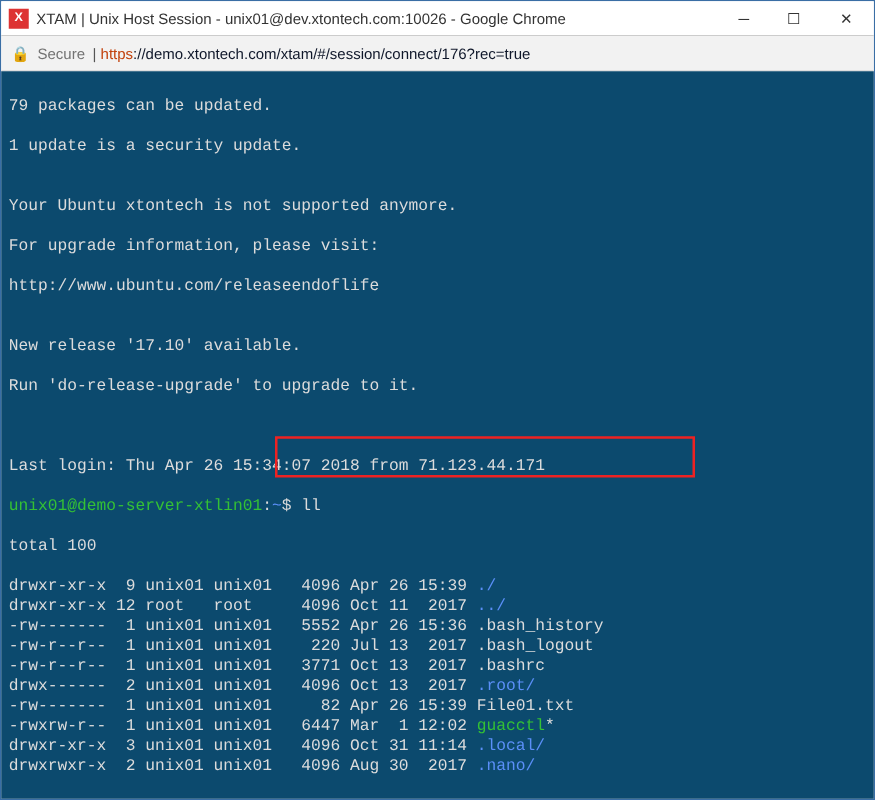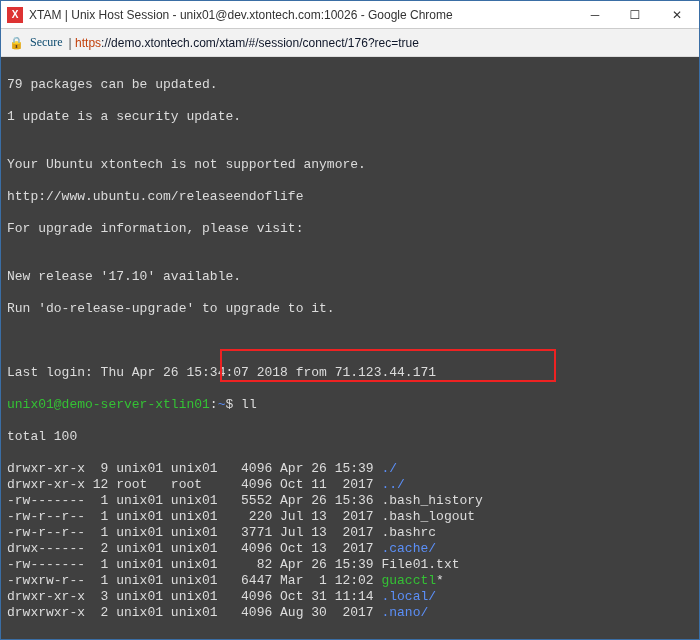--- a/index.html
+++ b/index.html
@@ -48,26 +48,26 @@
     background: #f2f2f2;
     display: flex;
     align-items: center;
     padding: 0 8px;
     font-size: 12px;
     color: #555;
     border-bottom: 1px solid #ddd;
     gap: 6px;
   }
   .lock { color: #359e3a; font-size: 12px; }
-  .secure { color: #0c4a6e; font-size: 12px; font-family: Liberation Serif, serif; }
+  .secure { color: #737373; font-size: 12px; }
   .url-https { color: #c2410c; }
   .url-rest { color: #0f172a; }
   .terminal {
     flex: 1;
-    background: #404040;
+    background: #0c4a6e;
     color: #ddd;
     font-family: "Consolas", "Liberation Mono", "Courier New", monospace;
     font-size: 13px;
     line-height: 16px;
     padding: 4px 16px 4px 6px;
     white-space: pre;
     overflow: hidden;
     position: relative;
   }
   .c-white { color: #dcdcdc; }
@@ -103,36 +103,36 @@
     <span>
       | <span class="url-https">https</span><span class="url-rest">://demo.xtontech.com/xtam/#/session/connect/176?rec=true</span>
     </span>
   </div>
 
   <div class="terminal" id="term">
 <span class="row c-white">79 packages can be updated.</span>
 <span class="row c-white">1 update is a security update.</span>
 <span class="row"></span>
 <span class="row c-white">Your Ubuntu xtontech is not supported anymore.</span>
+<span class="row c-white">For upgrade information, please visit:</span>
 <span class="row c-white">http://www.ubuntu.com/releaseendoflife</span>
-<span class="row c-white">For upgrade information, please visit:</span>
 <span class="row"></span>
 <span class="row c-white">New release '17.10' available.</span>
 <span class="row c-white">Run 'do-release-upgrade' to upgrade to it.</span>
 <span class="row"></span>
 <span class="row"></span>
 <span class="row c-white">Last login: Thu Apr 26 15:34:07 2018 from 71.123.44.171</span>
 <span class="row"><span class="c-prompt-user">unix01@demo-server-xtlin01</span><span class="c-white">:</span><span class="c-prompt-path">~</span><span class="c-white">$</span><span class="c-white"> ll</span></span>
 <span class="row c-white">total 100</span>
 <div id="listing"><span class="row"><span class="c-white">drwxr-xr-x  9 unix01 unix01   4096 Apr 26 15:39 </span><span class="c-blue">./</span>
 </span><span class="row"><span class="c-white">drwxr-xr-x 12 root   root     4096 Oct 11  2017 </span><span class="c-blue">../</span>
 </span><span class="row"><span class="c-white">-rw-------  1 unix01 unix01   5552 Apr 26 15:36 </span><span class="c-white">.bash_history</span>
 </span><span class="row"><span class="c-white">-rw-r--r--  1 unix01 unix01    220 Jul 13  2017 </span><span class="c-white">.bash_logout</span>
-</span><span class="row"><span class="c-white">-rw-r--r--  1 unix01 unix01   3771 Jul 13  2017 </span><span class="c-white">.bashrc</span>
-</span><span class="row"><span class="c-white">drwx------  2 unix01 unix01   4096 Oct 13  2017 </span><span class="c-blue">.cache/</span>
+</span><span class="row"><span class="c-white">-rw-r--r--  1 unix01 unix01   3771 Oct 13  2017 </span><span class="c-white">.bashrc</span>
+</span><span class="row"><span class="c-white">drwx------  2 unix01 unix01   4096 Oct 13  2017 </span><span class="c-blue">.root/</span>
 </span><span class="row"><span class="c-white">-rw-------  1 unix01 unix01     82 Apr 26 15:39 </span><span class="c-white">File01.txt</span>
 </span><span class="row"><span class="c-white">-rwxrw-r--  1 unix01 unix01   6447 Mar  1 12:02 </span><span class="c-green">guacctl</span><span class="c-white">*</span>
 </span><span class="row"><span class="c-white">drwxr-xr-x  3 unix01 unix01   4096 Oct 31 11:14 </span><span class="c-blue">.local/</span>
 </span><span class="row"><span class="c-white">drwxrwxr-x  2 unix01 unix01   4096 Aug 30  2017 </span><span class="c-blue">.nano/</span>
 </span></div>
 
     <div id="hl" class="highlight-box" style="top: 292px; left: 219px; width: 336px; height: 33px;"></div>
   </div>
 
 </div>

